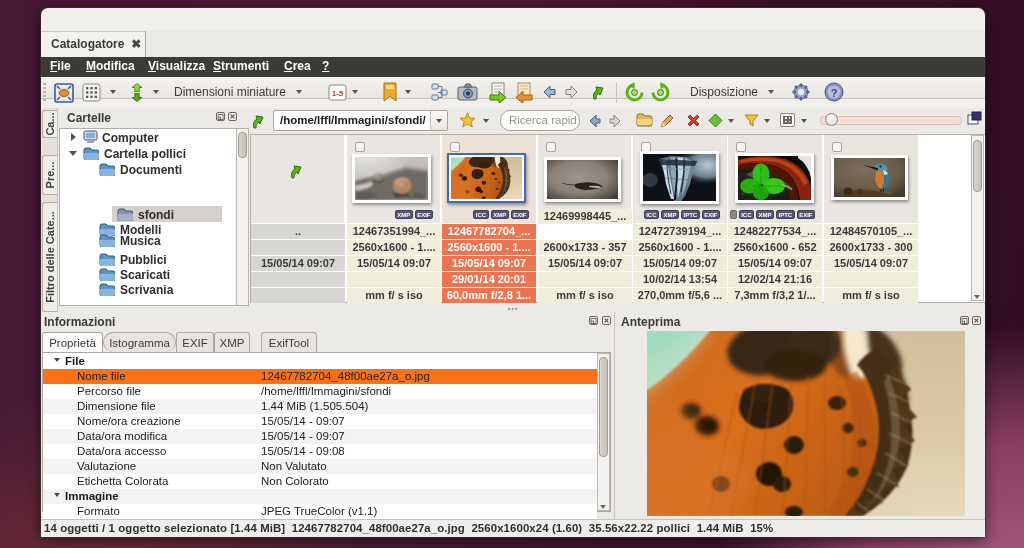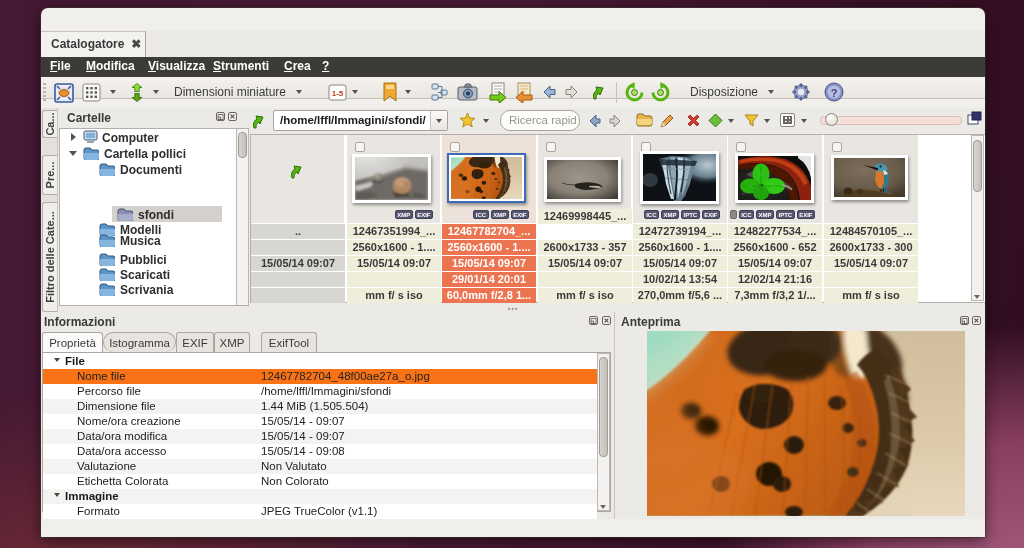--- a/index.html
+++ b/index.html
@@ -743,13 +743,14 @@
       </g>
 
       <ellipse cx="28" cy="152" rx="72" ry="48" fill="#d8752c" opacity="0.5" filter="url(#pbl3)"></ellipse>
       <ellipse cx="8" cy="104" rx="42" ry="40" fill="#d8752c" opacity="0.35" filter="url(#pbl3)"></ellipse>
       <path d="M-8 70 Q26 46 62 4 L50 -6 L-10 36 Z" fill="#d2e6d2" opacity="0.4" filter="url(#pbl3)"></path>
      </g>
     </svg>
    </div>
   </div>
  </div>
+ <div class="statusbar">14 oggetti / 1 oggetto selezionato [1.44 MiB]&nbsp;&nbsp;12467782704_48f00ae27a_o.jpg&nbsp;&nbsp;2560x1600x24 (1.60)&nbsp;&nbsp;35.56x22.22 pollici&nbsp;&nbsp;1.44 MiB&nbsp;&nbsp;15%</div>
 </div>
 
 </body></html>

